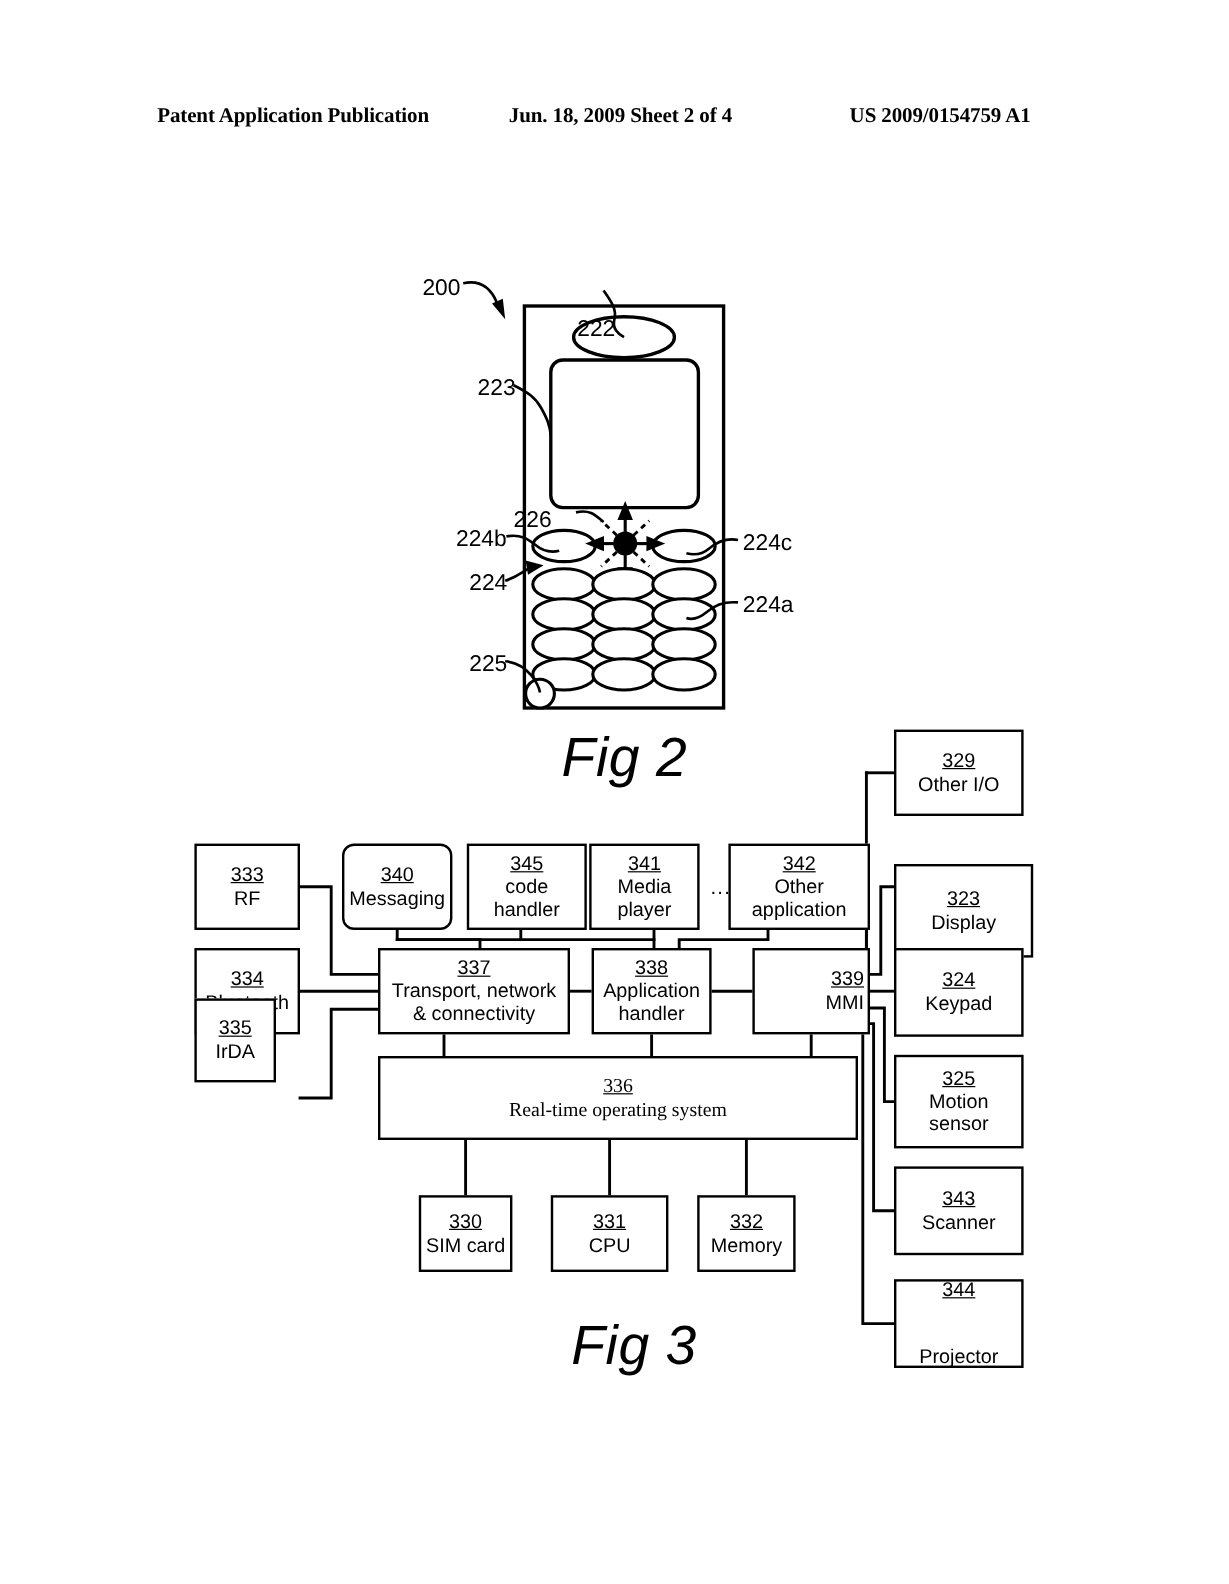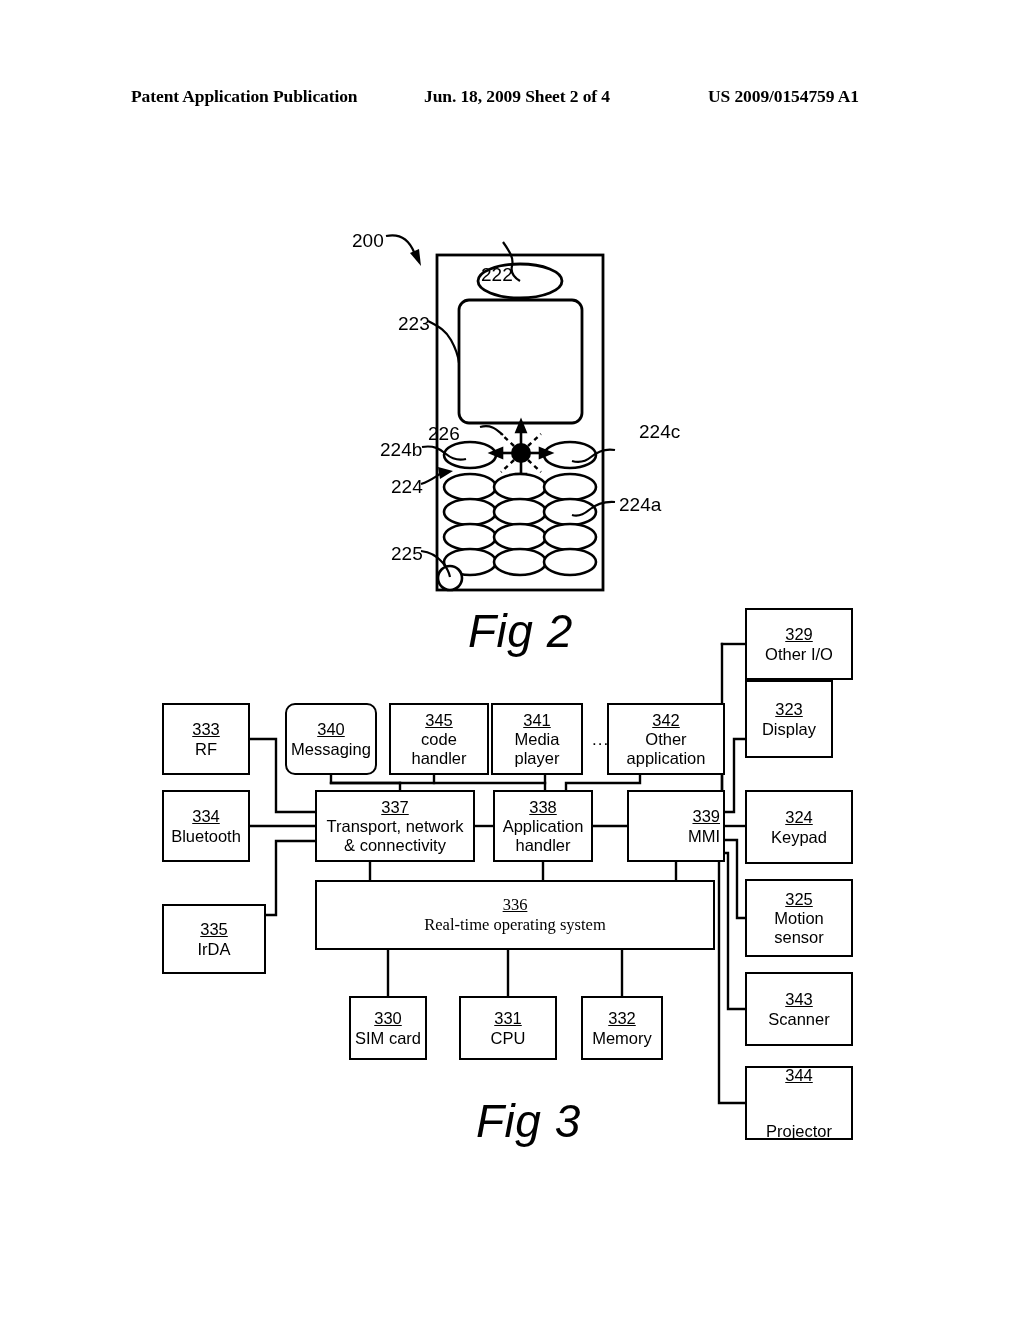--- a/index.html
+++ b/index.html
@@ -247,21 +247,21 @@
     <path d="M 712 858 L 719 858 L 719 1103 L 745 1103"></path>
   </g>
 </svg>
 
 <div>
   <span class="ref-label" style="left:352px; top:231px;">200</span>
   <span class="ref-label" style="left:481px; top:229px;margin-top:36px;">222</span>
   <span class="ref-label" style="left:398px; top:314px;">223</span>
   <span class="ref-label" style="left:380px; top:440px;">224b</span>
   <span class="ref-label" style="left:428px; top:424px;">226</span>
-  <span class="ref-label" style="left:619px; top:422px;margin-left:20px;">224c</span>
+  <span class="ref-label" style="left:619px; top:443px;">224c</span>
   <span class="ref-label" style="left:391px; top:477px;">224</span>
   <span class="ref-label" style="left:619px; top:495px;">224a</span>
   <span class="ref-label" style="left:391px; top:544px;">225</span>
 </div>
 
 <div class="fig-caption" id="fig2-caption">Fig 2</div>
 <div class="fig-caption" id="fig3-caption">Fig 3</div>
 
 <div id="fig3-blocks">
   <div class="block" style="left:162px; top:703px; width:88px;  height:72px;">
@@ -285,21 +285,21 @@
   <div class="block" style="left:607px; top:703px; width:118px; height:72px;">
       <span class="num">342</span>
       <span class="cap">Other
 application</span>
     </div>
 
   <div class="block" style="left:745px; top:608px; width:108px; height:72px;justify-content:center;">
       <span class="num">329</span>
       <span class="cap">Other I/O</span>
     </div>
-  <div class="block" style="left:745px; top:680px; width:88px; height:78px;">
+  <div class="block" style="left:745px; top:720px; width:116px; height:78px;">
       <span class="num">323</span>
       <span class="cap">Display</span>
     </div>
 
   <div class="block" style="left:162px; top:790px; width:88px;  height:72px;">
       <span class="num">334</span>
       <span class="cap">Bluetooth</span>
     </div>
   <div class="block" style="left:315px; top:790px; width:160px; height:72px;justify-content:center;">
       <span class="num">337</span>
@@ -313,21 +313,21 @@
     </div>
   <div class="block" style="left:627px; top:790px; width:98px;  height:72px;align-items:flex-end;">
       <span class="num">339</span>
       <span class="cap">MMI</span>
     </div>
   <div class="block" style="left:745px; top:790px; width:108px; height:74px;">
       <span class="num">324</span>
       <span class="cap">Keypad</span>
     </div>
 
-  <div class="block" style="left:162px; top:904px; width:104px;  height:70px;">
+  <div class="block" style="left:162px; top:832px; width:68px;  height:70px;">
       <span class="num">335</span>
       <span class="cap">IrDA</span>
     </div>
   <div class="block" style="left:315px; top:880px; width:400px; height:70px;font-family:Liberation Serif, serif;">
       <span class="num">336</span>
       <span class="cap">Real-time operating system</span>
     </div>
   <div class="block" style="left:745px; top:879px; width:108px; height:78px;">
       <span class="num">325</span>
       <span class="cap">Motion

